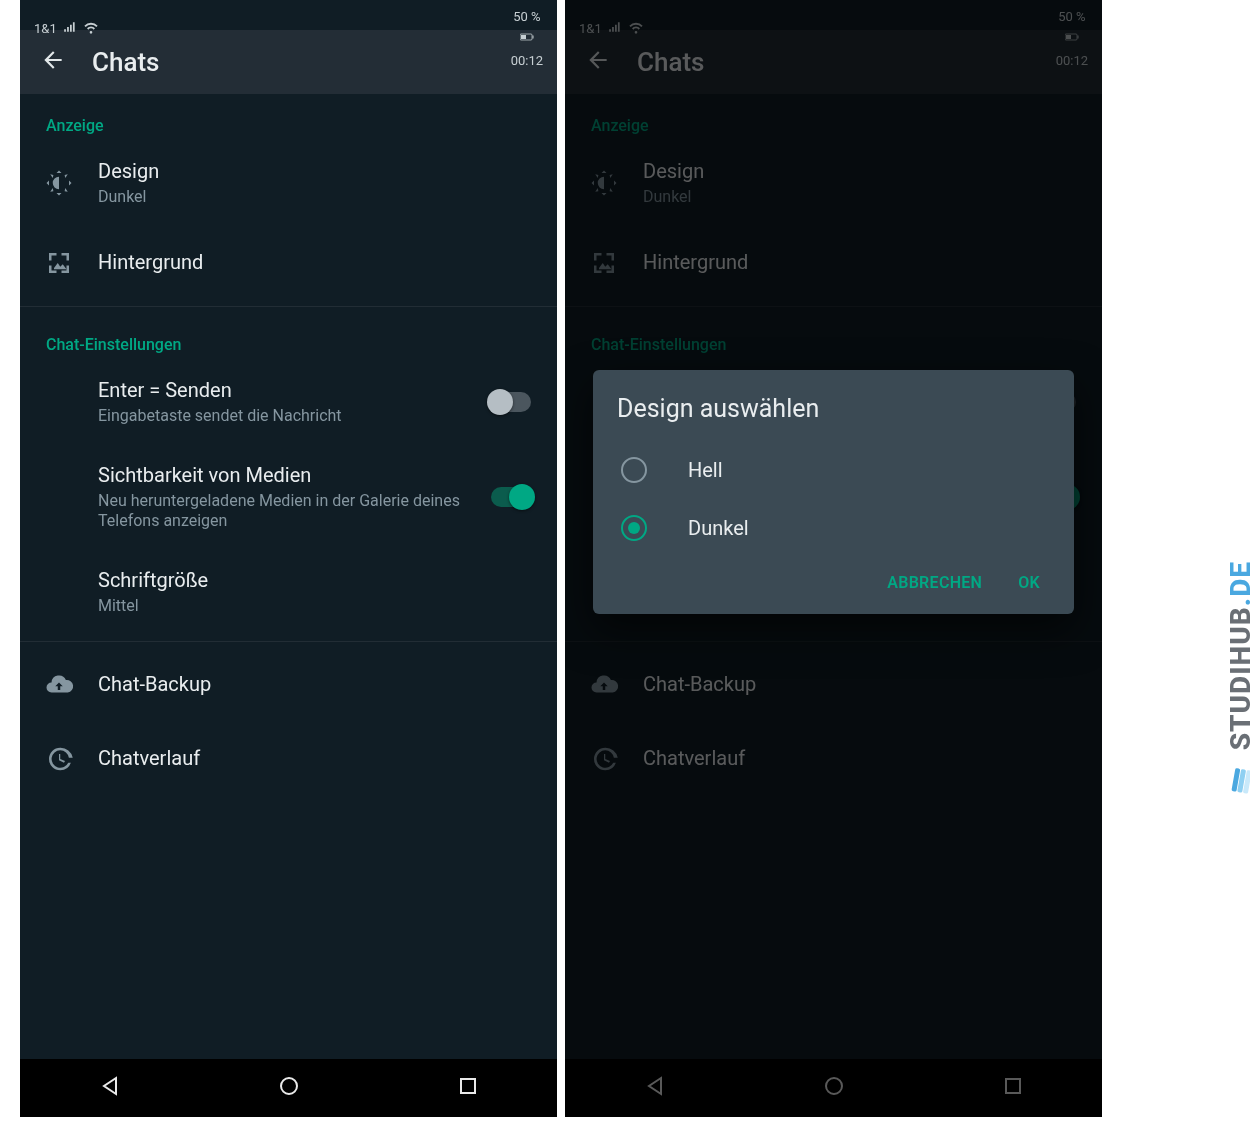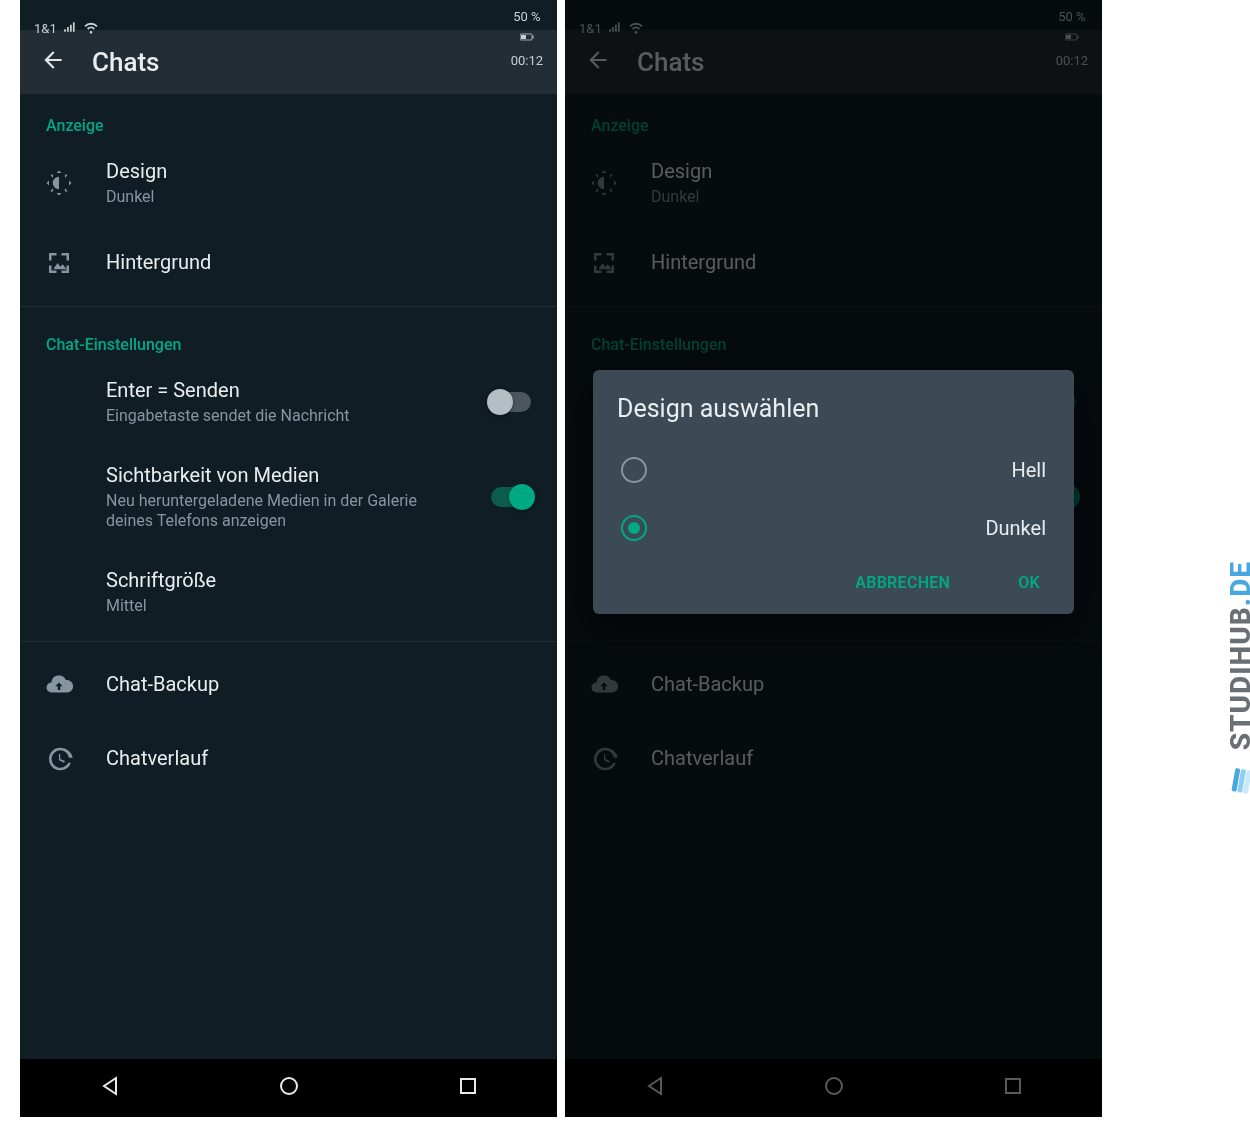--- a/index.html
+++ b/index.html
@@ -58,21 +58,21 @@
     color: #00a884;
     font-size: 16px;
     font-weight: 500;
     padding: 22px 36px 6px 26px;
   }
 
   .setting-row {
     display: flex;
     align-items: center;
     padding: 18px 20px;
-    gap: 28px;
+    gap: 20px;
     min-height: 74px;
   }
   .setting-row .icon-slot {
     width: 38px;
     display: flex;
     justify-content: center;
     align-items: flex-start;
     flex: 0 0 38px;
   }
   .setting-row .icon-slot svg { width: 30px; height: 30px; fill: #8596a0; }
@@ -152,43 +152,41 @@
     color: #e9edef;
   }
   .dialog .dlg-title {
     font-size: 25px;
     font-weight: 400;
     margin-bottom: 18px;
   }
   .dialog .radio-row {
     display: flex;
     align-items: center;
-    gap: 18px;
+    gap: 41px;
     padding: 16px 4px;
-    justify-content: space-between;
   }
   .dialog .radio {
     width: 26px; height:26px; border-radius:50%;
     border: 2.5px solid #8596a0;
     position: relative;
     flex: 0 0 26px;
   }
   .dialog .radio.selected { border-color: #00a884; }
   .dialog .radio.selected::after {
     content:""; position:absolute; inset:5px; border-radius:50%; background:#00a884;
   }
   .dialog .radio-label { font-size: 20px; }
   .dialog .dlg-actions {
     display:flex; justify-content:flex-end; gap:36px;
     padding: 16px 10px 10px 10px;
   }
   .dialog .dlg-btn {
     color:#00a884; font-weight:600; font-size:16px; letter-spacing:.3px;
     text-transform: uppercase;
-    margin-left: 32px;
   }
 
   
   .watermark {
     position: absolute;
     right: 10px;
     top: 50%;
     transform: translateY(-50%) rotate(-90deg);
     transform-origin: right center;
     display: flex;

